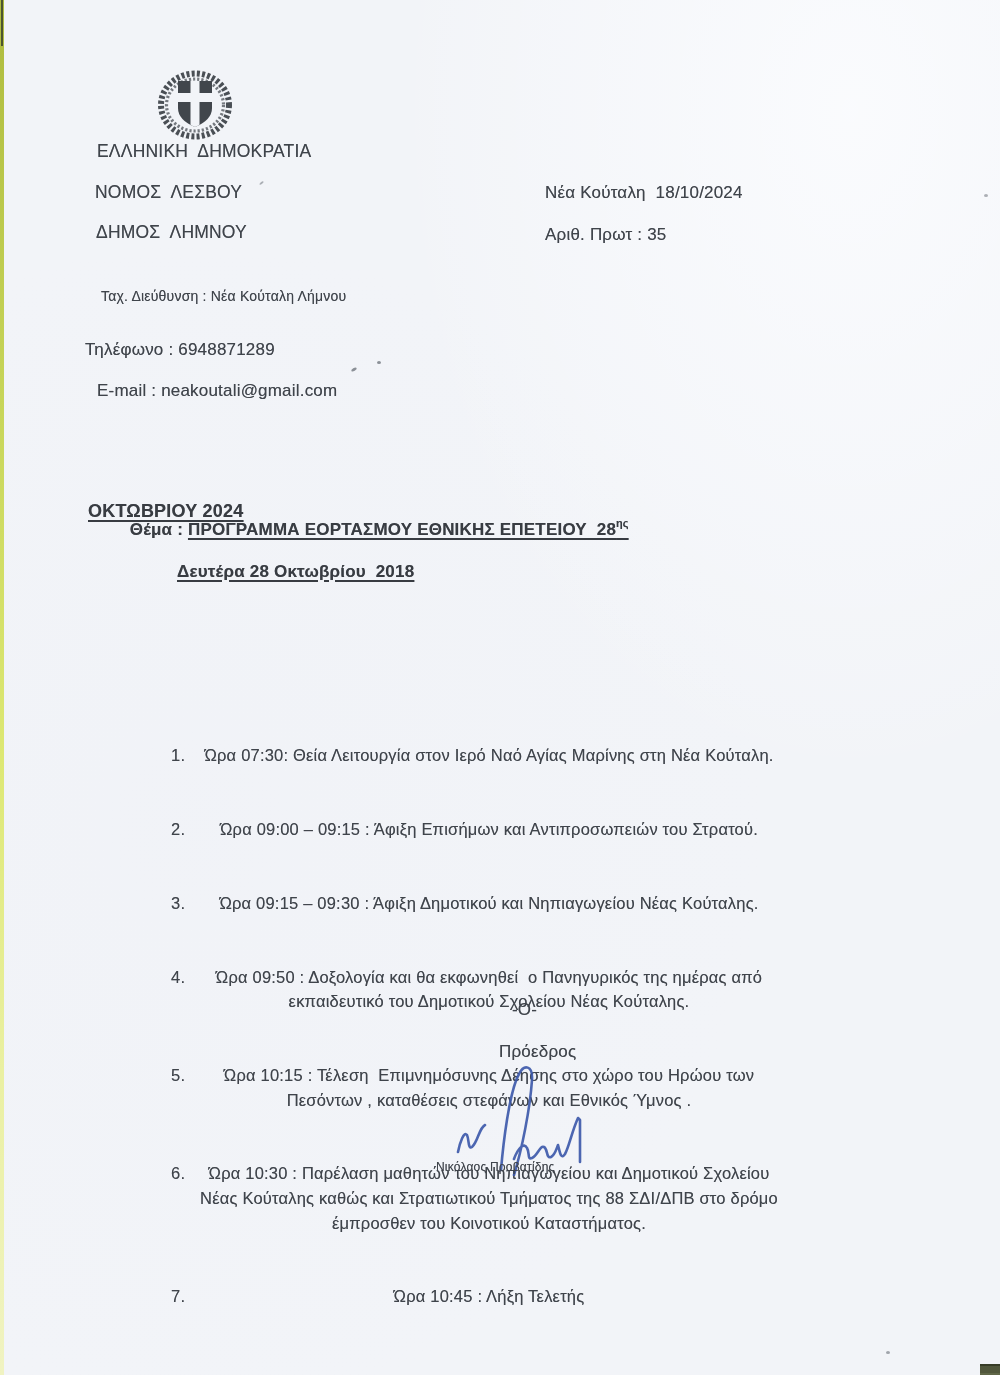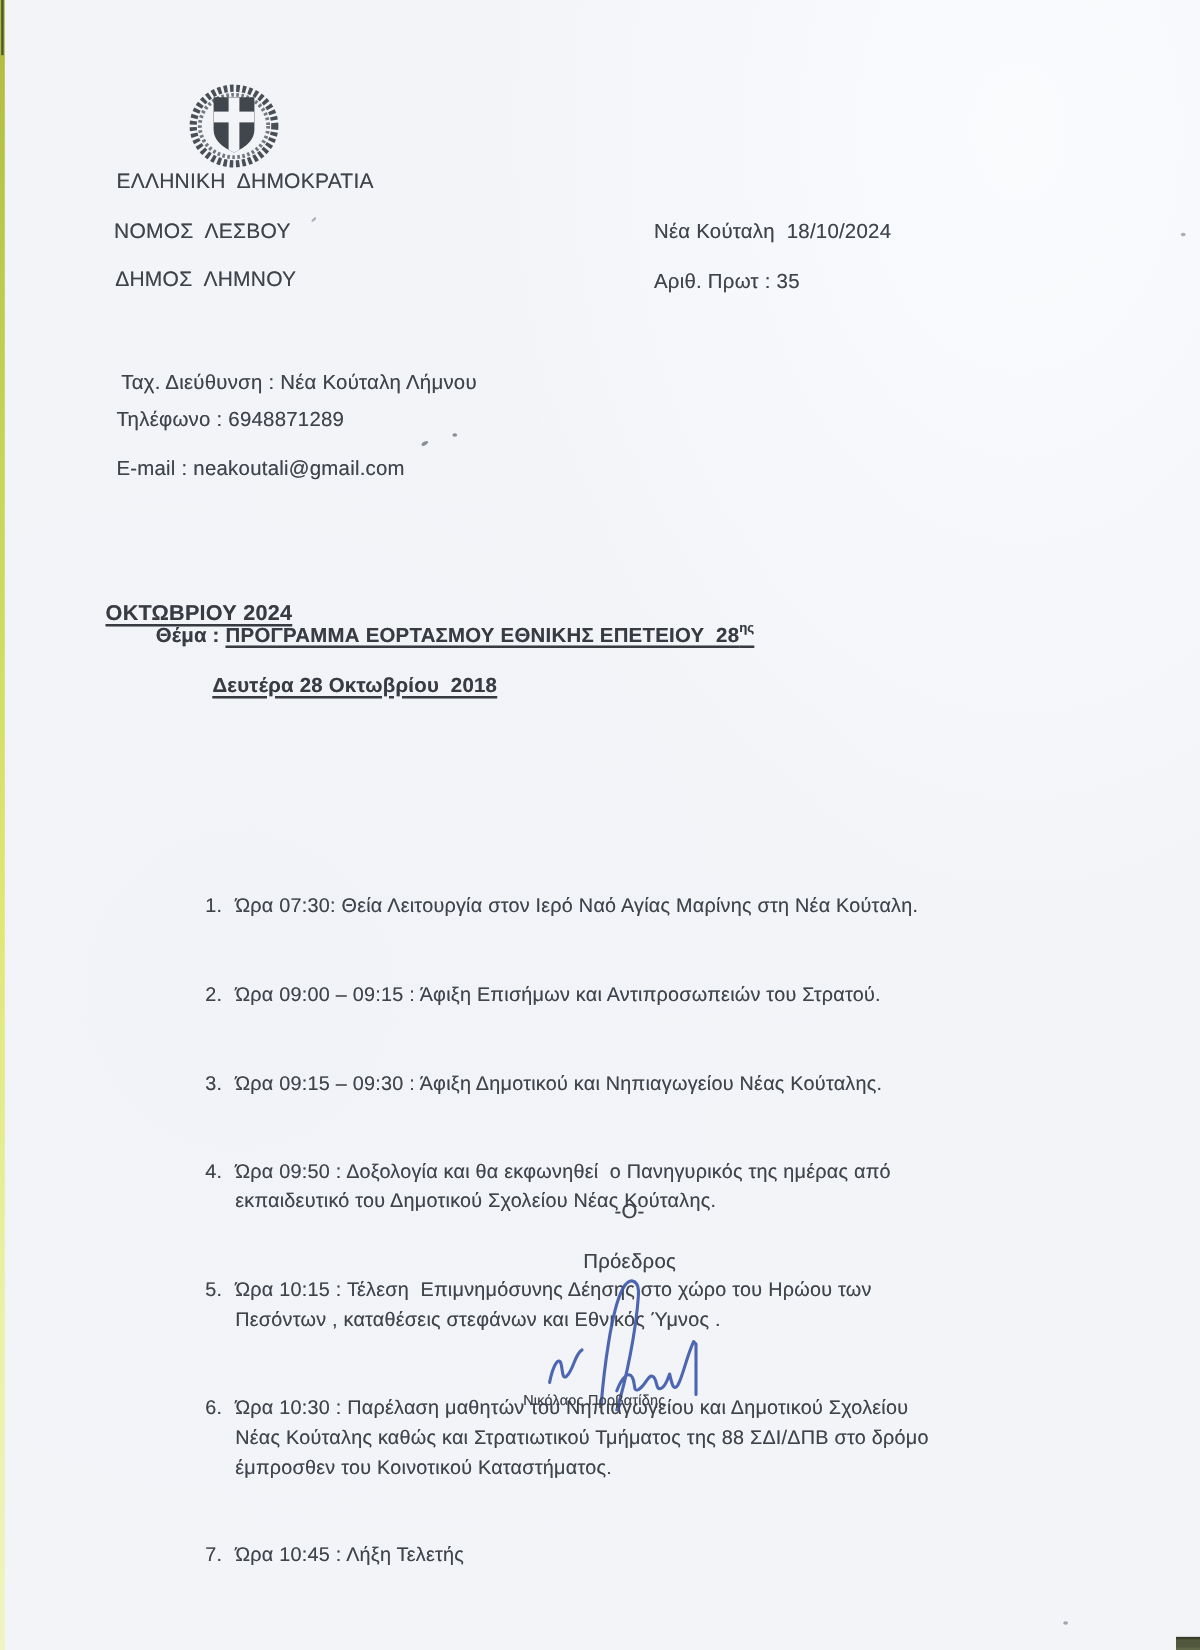--- a/index.html
+++ b/index.html
@@ -6,51 +6,51 @@
   .page{
     position:relative;width:1000px;height:1375px;overflow:hidden;
     background:
       radial-gradient(ellipse at 85% 8%, rgba(252,253,255,.8) 0%, rgba(252,253,255,0) 38%),
       radial-gradient(ellipse at 20% 60%, rgba(240,242,247,.6) 0%, rgba(240,242,247,0) 50%),
       #f2f4f8;
     font-family:"Liberation Sans", sans-serif;
     color:#3f444b;
   }
   .t{position:absolute;white-space:pre-wrap;letter-spacing:.2px;
-     text-shadow:0 0 .5px rgba(63,68,75,.55);}
+     text-shadow:0 0 .5px rgba(63,68,75,.55);text-align:center;}
   .bold{font-weight:bold;color:#383c42;}
   .u{text-decoration:underline;text-underline-offset:3px;text-decoration-thickness:1.5px;}
   sup{font-size:11px;line-height:0;position:relative;top:-1px;letter-spacing:0;}
 
   
   .org0{left:97px;top:141px;font-size:17.5px;}
   .org1{left:95px;top:182px;font-size:17.5px;}
   .org2{left:96px;top:222px;font-size:17.5px;}
   .dept{left:97px;top:259px;font-size:17px;}
   .placedate{left:545px;top:183px;font-size:17px;}
   .protocol{left:545px;top:225px;font-size:17px;}
-  .addr{left:101px;top:309px;font-size:17px;}
-  .phone{left:97px;top:340px;font-size:17px;}
+  .addr{left:101px;top:288px;font-size:14px;}
+  .phone{left:85px;top:340px;font-size:17px;}
   .email{left:97px;top:381px;font-size:17px;}
 
   
   .subj1{left:110px;top:500px;font-size:17px;}
   .subj2{left:88px;top:501px;font-size:18px;}
   .dateheading{left:177px;top:562px;font-size:17px;}
 
   
   .program{left:170px;top:645px;width:612px;font-size:16.5px;line-height:24.6px;}
   .program ol{list-style:none;counter-reset:n;margin:0;padding:0;}
   .program li{counter-increment:n;position:relative;padding-left:26px;margin:0;
               white-space:pre-wrap;text-shadow:0 0 .5px rgba(63,68,75,.5);}
   .program li::before{content:counter(n) ".";position:absolute;left:1px;top:0;}
 
   
   .sep{left:512px;top:1000px;font-size:17px;}
-  .signer-title{left:486px;top:1042px;font-size:17px;}
+  .signer-title{left:499px;top:1042px;font-size:17px;}
   .signer-org{left:374px;top:1081px;font-size:17px;}
   .signer-name{left:436px;top:1160px;font-size:12px;}
   .signature-svg{position:absolute;left:445px;top:1054px;pointer-events:none;}
 
   
   .emblem{position:absolute;left:155px;top:70px;}
 
   
   .edge-left{position:absolute;left:0;top:0;width:4px;height:1375px;
     background:linear-gradient(to bottom,#aebb3e 0%,#c8d65a 30%,#dde874 55%,#eaf0a2 78%,#f0f3c2 100%);}

